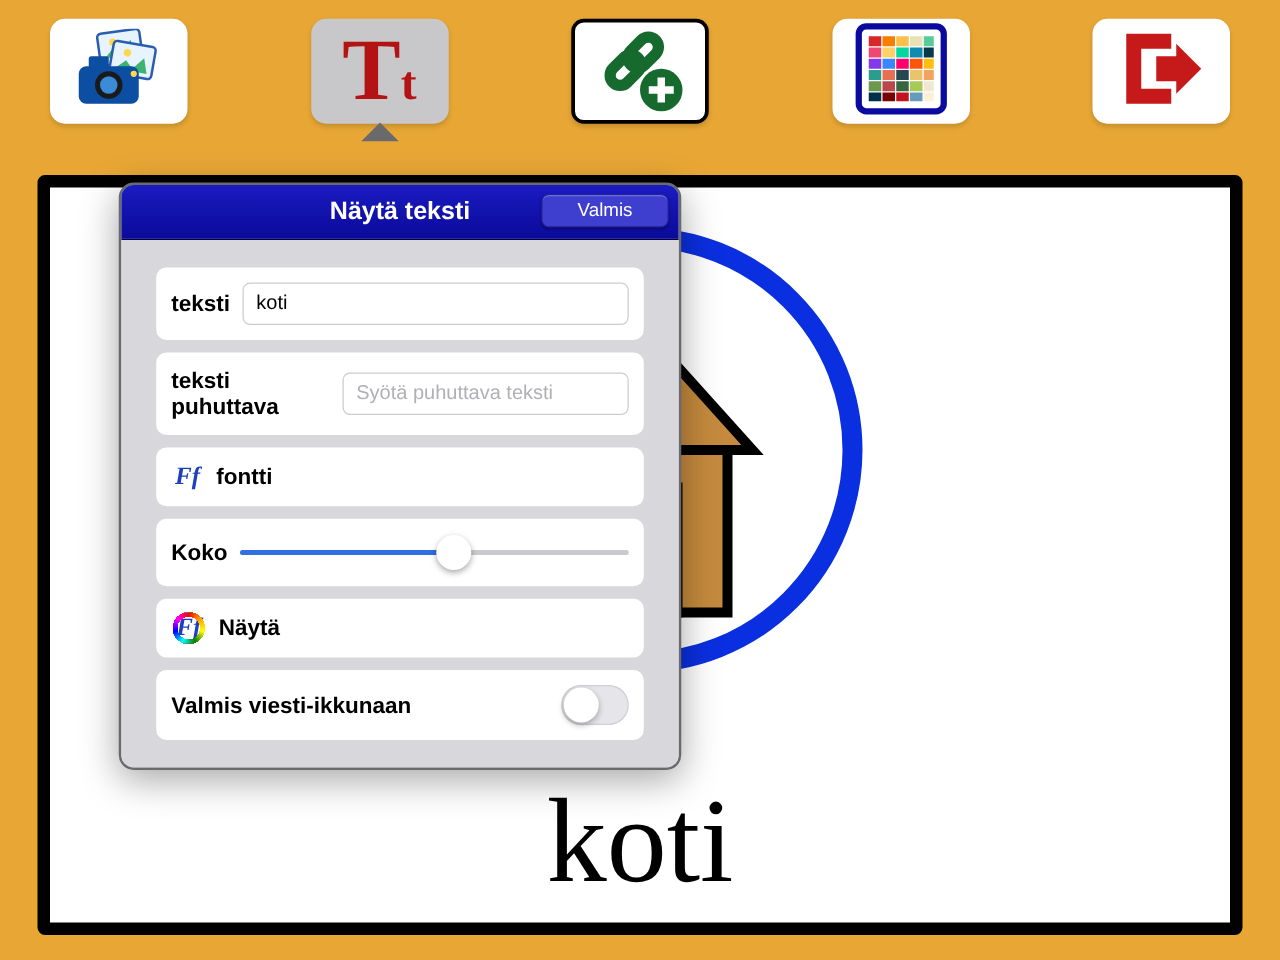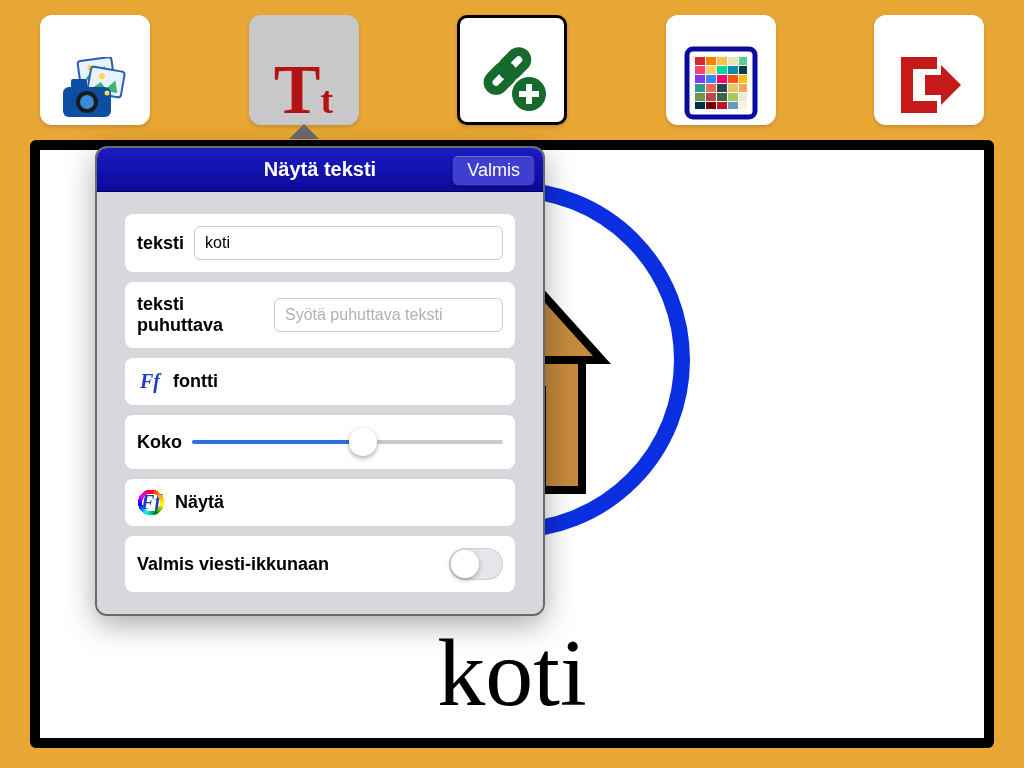--- a/index.html
+++ b/index.html
@@ -14,25 +14,25 @@
 
   
   .toolbar {
     display: flex;
     justify-content: space-between;
     align-items: center;
     padding: 15px 40px 0 40px;
   }
   .tool-btn {
     width: 110px;
-    height: 110px;
+    height: 84px;
     background: #fff;
     border-radius: 12px;
     display: flex;
-    align-items: flex-end;
+    align-items: center;
     justify-content: center;
     box-shadow: 0 2px 4px rgba(0,0,0,0.15);
     position: relative;
   }
   .tool-btn.active {
     background: #c8c8cb;
   }
   .tool-btn.active::after {
     content: "";
     position: absolute;
@@ -98,22 +98,22 @@
     font-size: 20px;
   }
   .popover-done {
     position: absolute;
     right: 8px;
     top: 7px;
     background: #3e3ecf;
     color: #fff;
     border: 1px solid #2020a0;
     border-radius: 6px;
-    padding: 4px 14px;
-    font-size: 18px;
+    padding: 4px 28px;
+    font-size: 15px;
     font-weight: 500;
     box-shadow: 0 1px 2px rgba(0,0,0,0.4), inset 0 1px 0 rgba(255,255,255,0.25);
   }
   .popover-body {
     padding: 12px 0;
     background: #d8d8dc;
   }
   .row {
     background: #fff;
     margin: 10px 28px;

